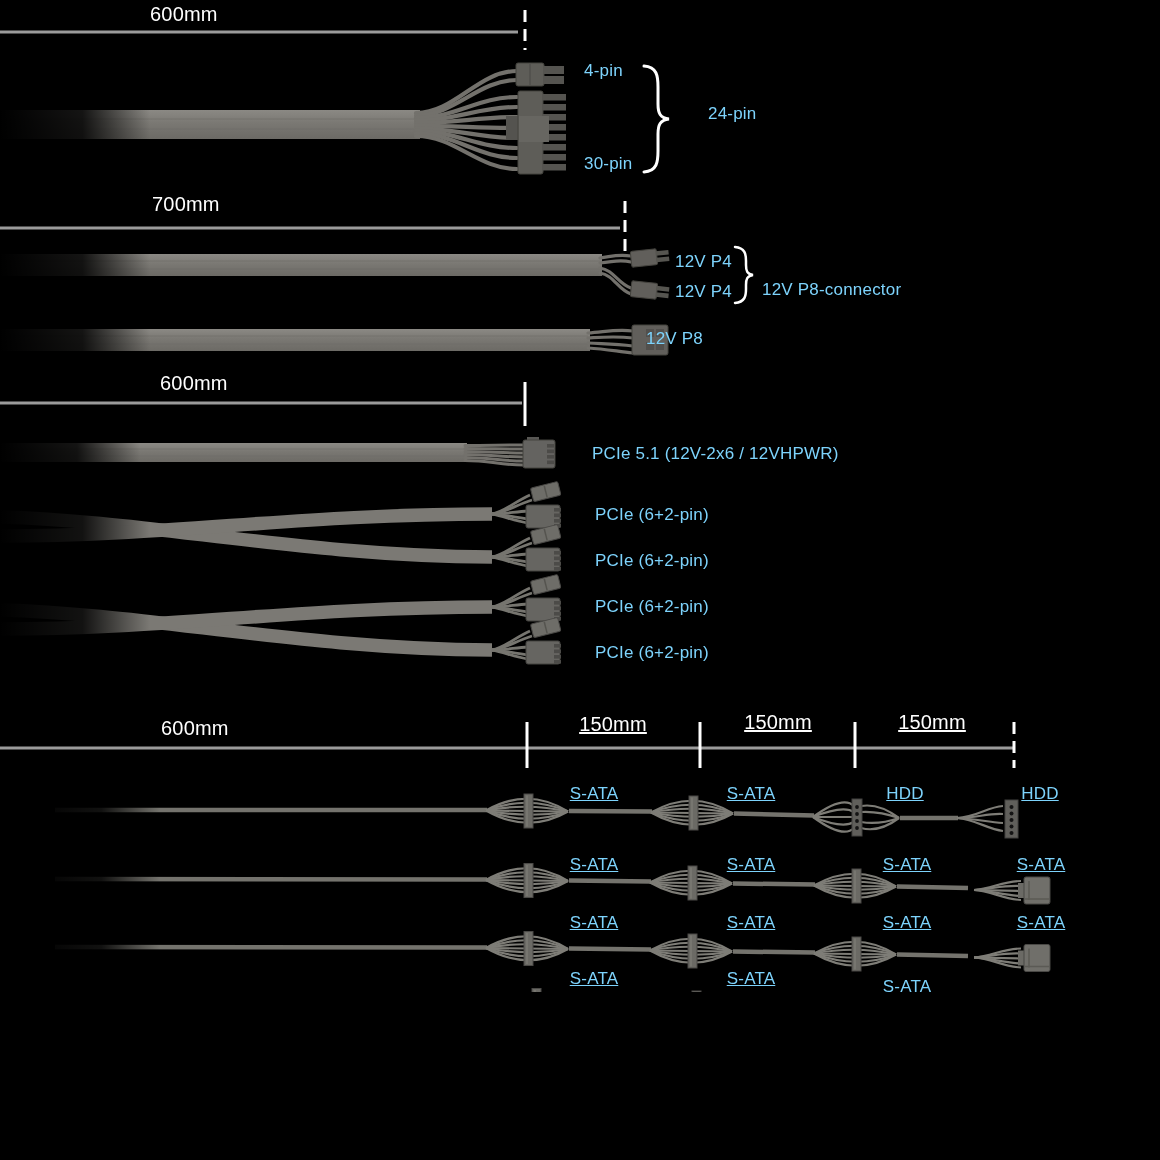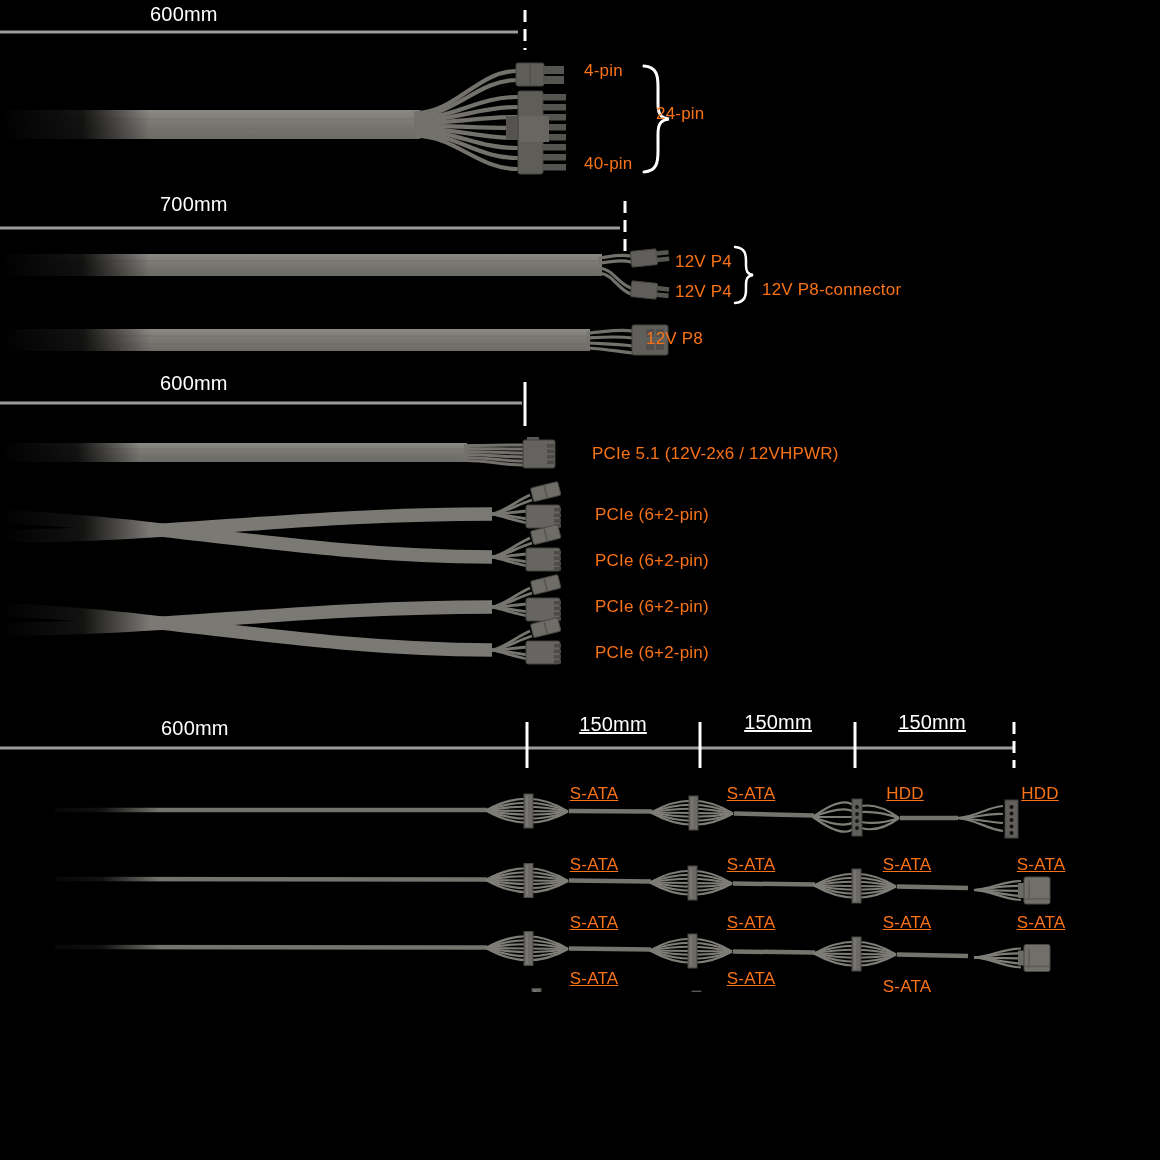--- a/index.html
+++ b/index.html
@@ -1,19 +1,19 @@
 <!DOCTYPE html>
 <html><head>
 <meta charset="utf-8">
 <style>
   html,body{margin:0;padding:0;background:#000;}
   #canvas{position:relative;width:1160px;height:992px;background:#000;overflow:hidden;
           font-family:"Liberation Sans", sans-serif;}
   #art{position:absolute;left:0;top:0;}
-  .lbl{position:absolute;color:#f97316;font-size:17px;line-height:1.1;white-space:nowrap;
+  .lbl{position:absolute;color:#7dd3fc;font-size:17px;line-height:1.1;white-space:nowrap;
        letter-spacing:.2px;}
   .mlbl{position:absolute;color:#fff;font-size:20px;line-height:1.1;white-space:nowrap;
         letter-spacing:.2px;}
   .ctr{transform:translateX(-50%);text-decoration:underline;}
 </style>
 </head>
 <body>
 
 <div id="canvas">
 
@@ -299,26 +299,26 @@
       <use href="#sataEnd" transform="translate(868,1010)"></use>
     </g>
     <rect x="30" y="800" width="130" height="20" fill="url(#fadeL)"></rect>
     <rect x="30" y="869" width="130" height="20" fill="url(#fadeL)"></rect>
     <rect x="30" y="937" width="130" height="20" fill="url(#fadeL)"></rect>
     <rect x="30" y="994" width="130" height="20" fill="url(#fadeL)"></rect>
   </g>
 </svg>
 
 <div class="mlbl" style="left:150px;top:3px">600mm</div>
-<div class="mlbl" style="left:160px;top:193px">700mm</div>
+<div class="mlbl" style="left:152px;top:193px">700mm</div>
 <div class="mlbl" style="left:160px;top:372px">600mm</div>
 
 <div class="lbl" style="left:584px;top:62px">4-pin</div>
-<div class="lbl" style="left:584px;top:155px">40-pin</div>
-<div class="lbl" style="left:656px;top:105px">24-pin</div>
+<div class="lbl" style="left:584px;top:155px">30-pin</div>
+<div class="lbl" style="left:708px;top:105px">24-pin</div>
 
 <div class="lbl" style="left:675px;top:253px">12V P4</div>
 <div class="lbl" style="left:675px;top:283px">12V P4</div>
 <div class="lbl" style="left:762px;top:281px">12V P8-connector</div>
 <div class="lbl" style="left:646px;top:330px">12V P8</div>
 
 <div class="lbl" style="left:592px;top:445px">PCIe 5.1 (12V-2x6 / 12VHPWR)</div>
 <div class="lbl" style="left:595px;top:506px">PCIe (6+2-pin)</div>
 <div class="lbl" style="left:595px;top:552px">PCIe (6+2-pin)</div>
 <div class="lbl" style="left:595px;top:598px">PCIe (6+2-pin)</div>

